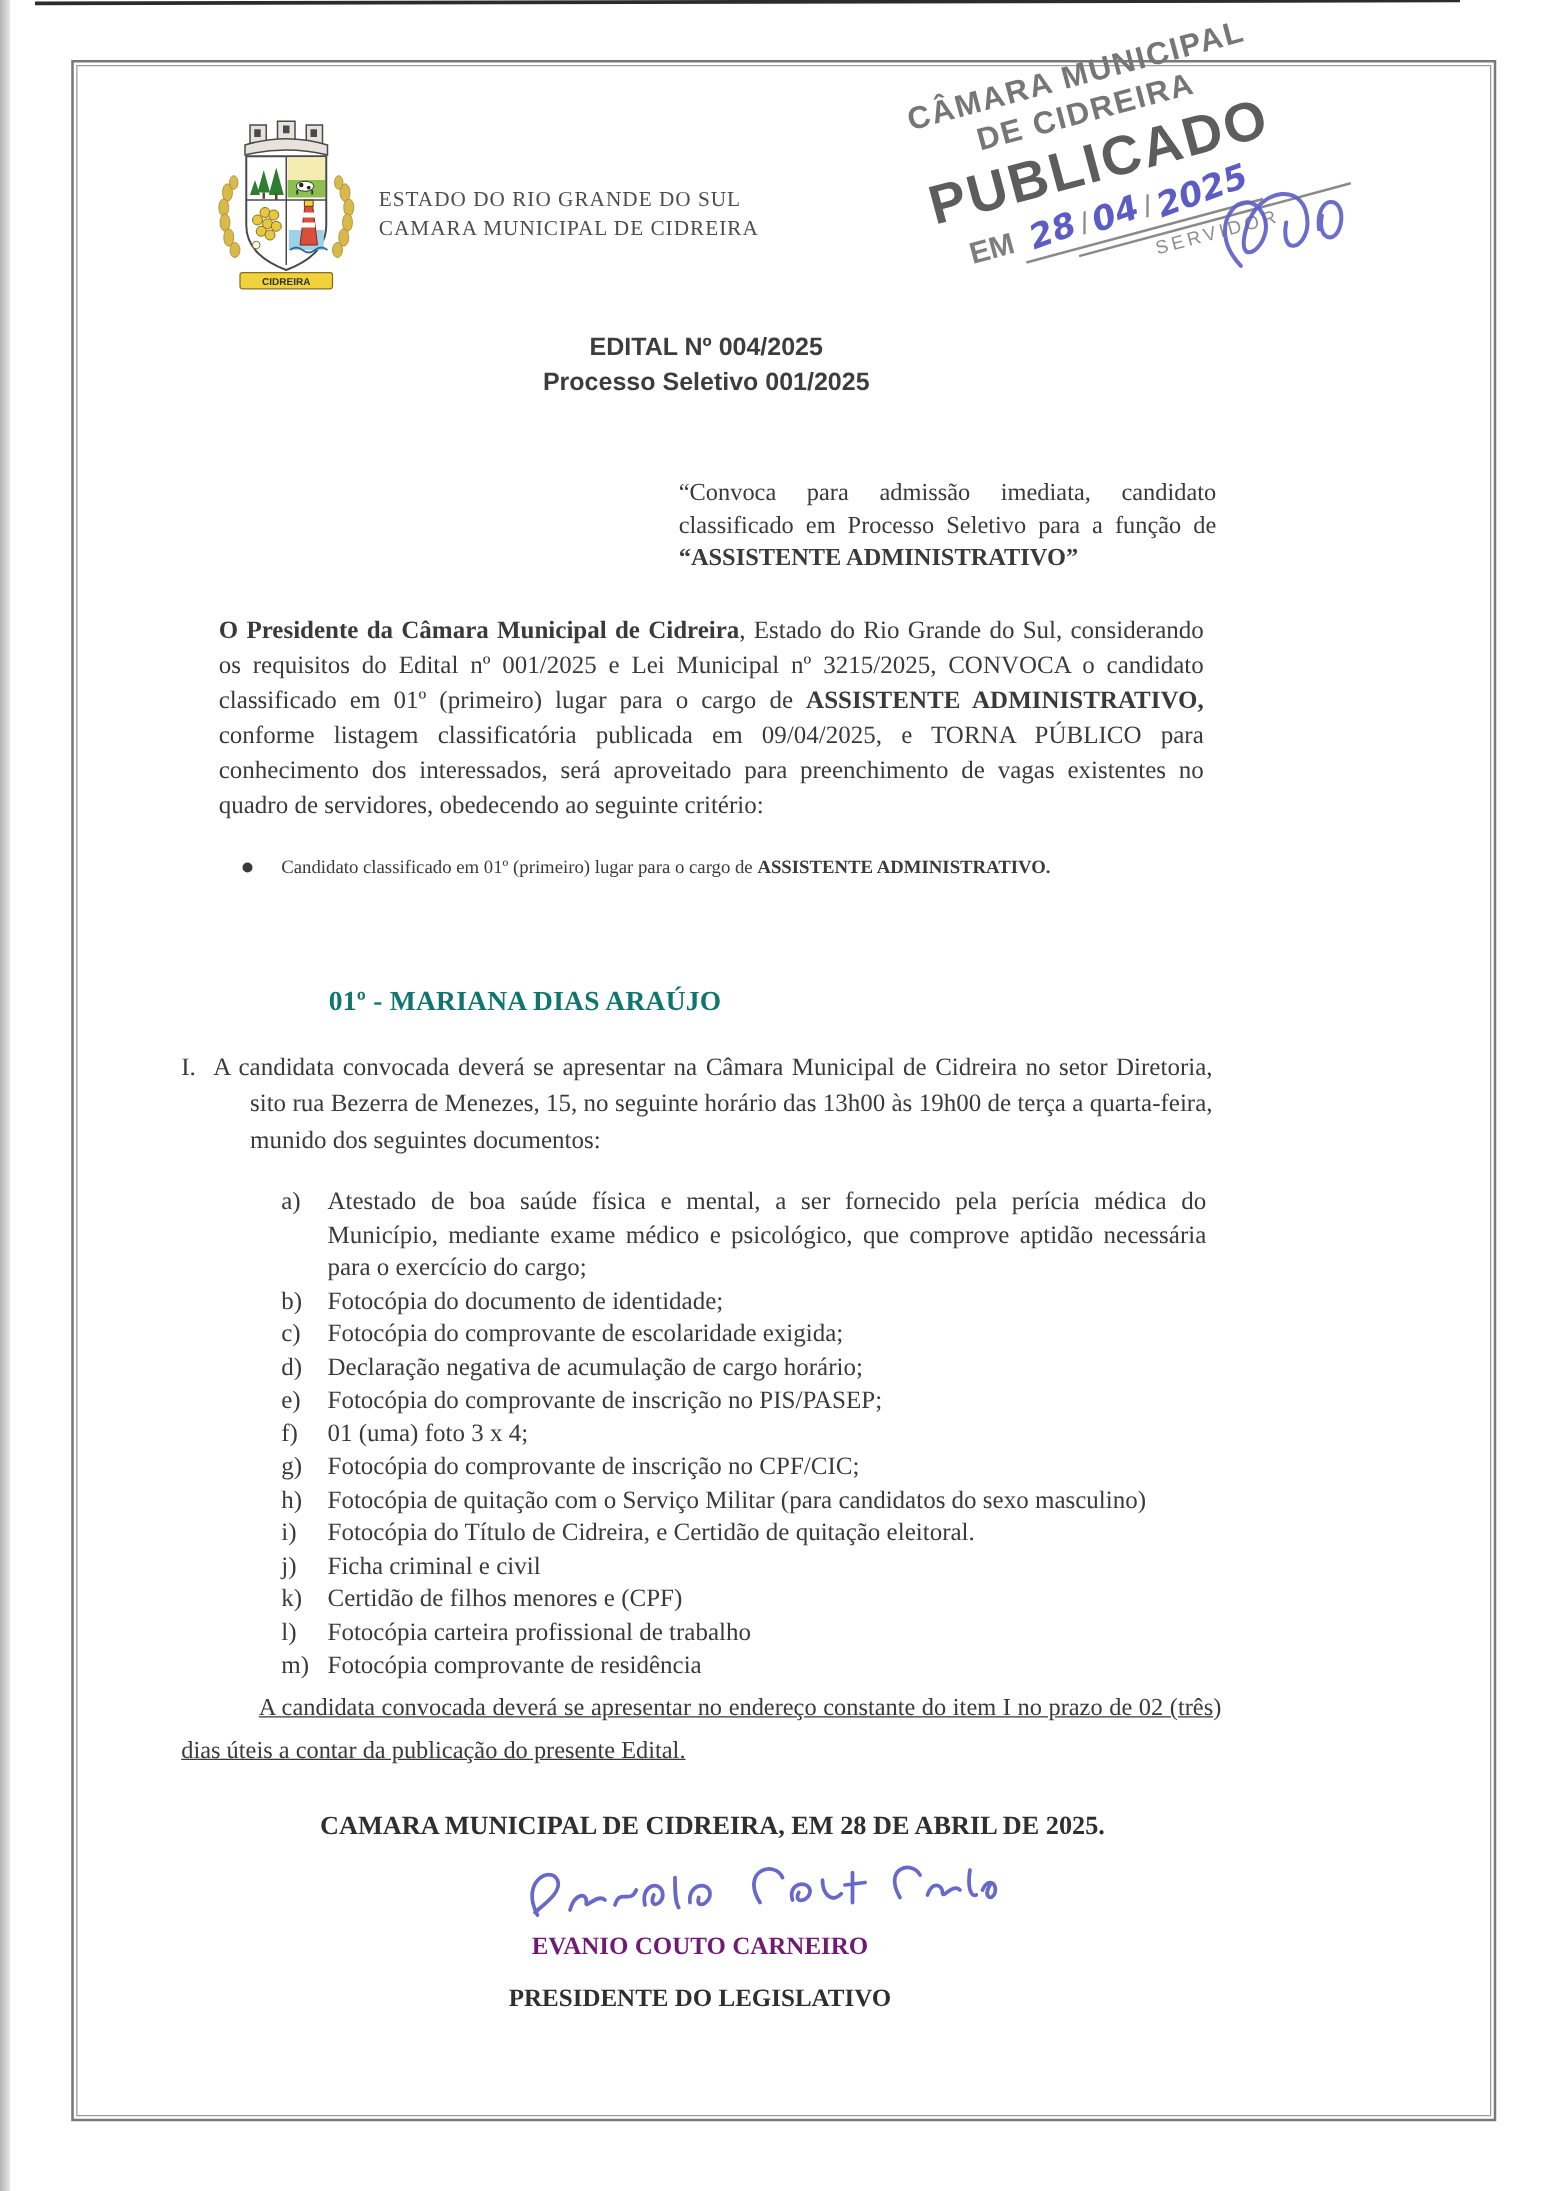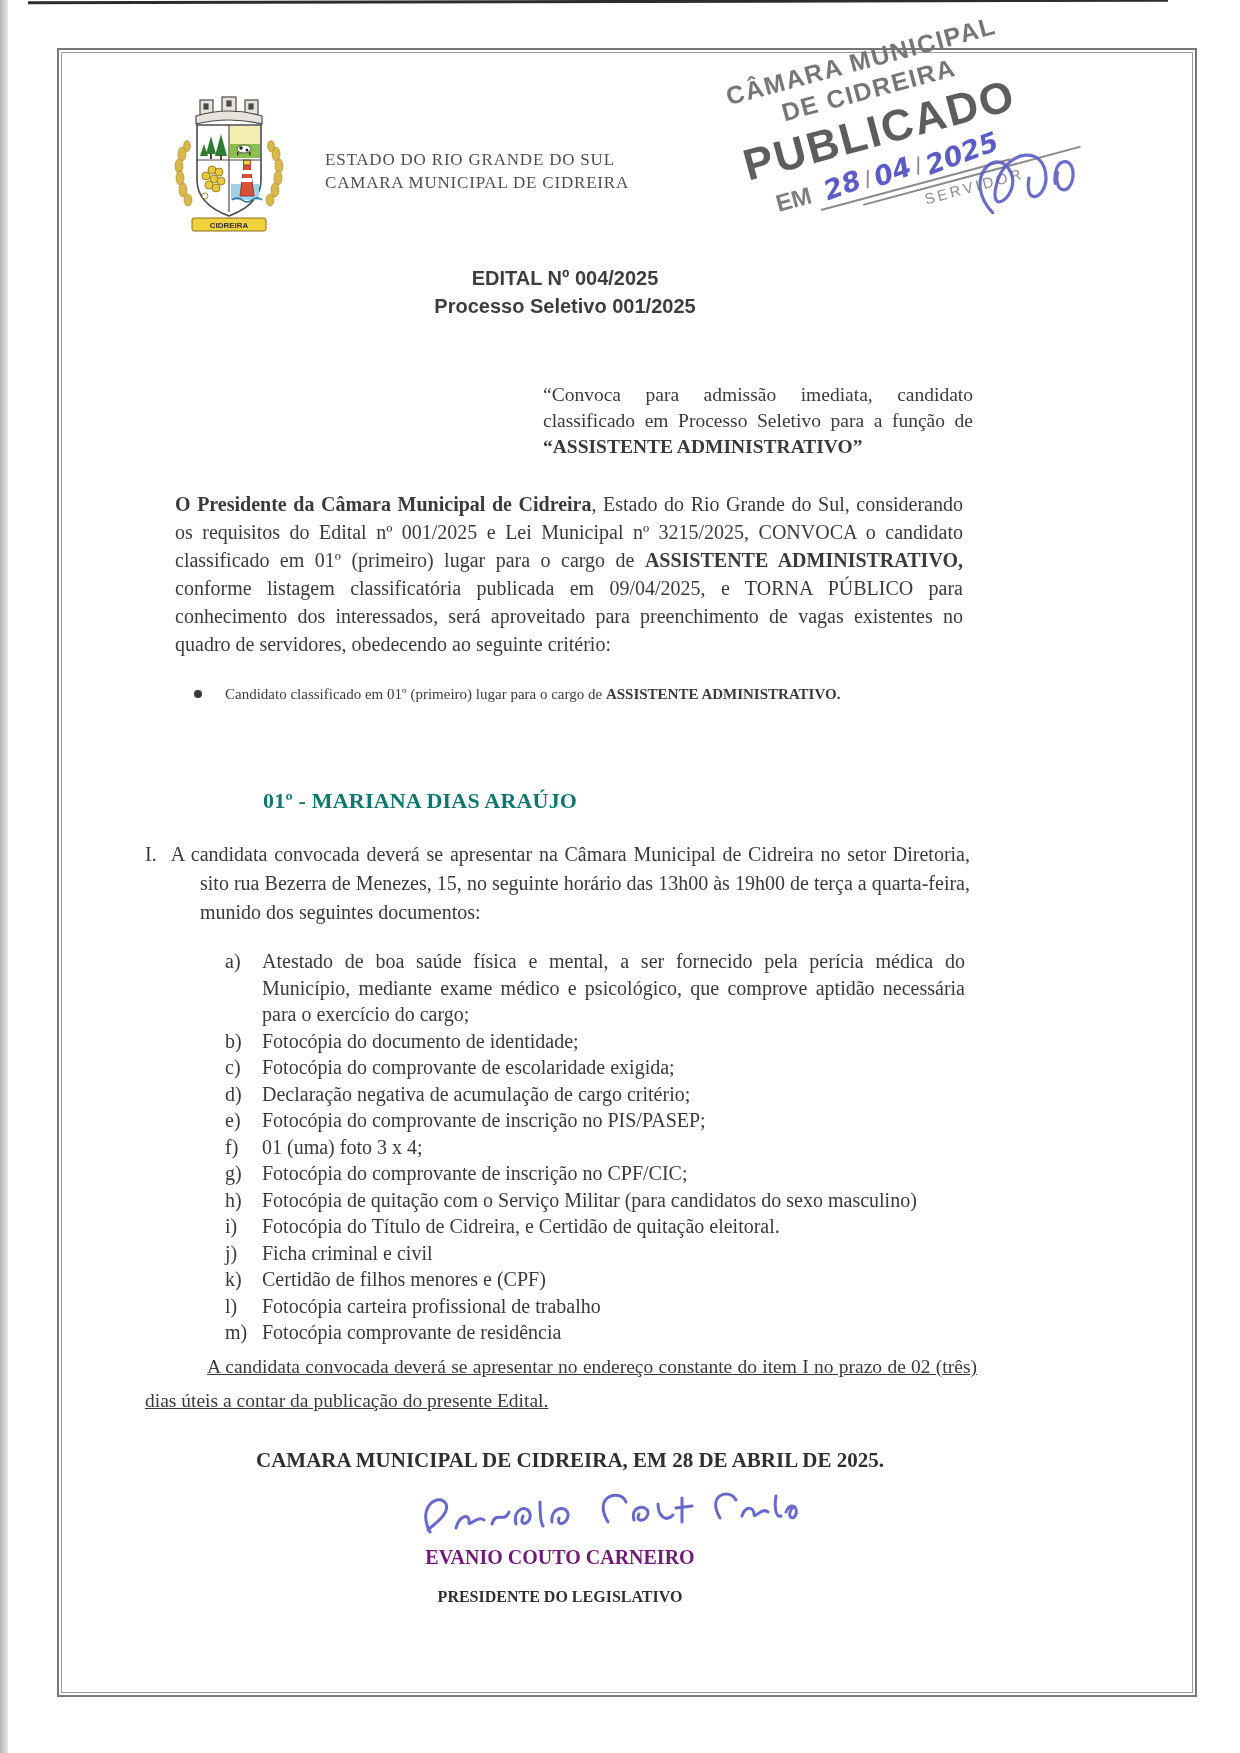--- a/index.html
+++ b/index.html
@@ -9,21 +9,21 @@
   .scan-left{position:absolute;left:0;top:0;width:8px;height:100%;
              background:linear-gradient(90deg,#b3b3b3,#e8e8e8);}
   .scan-top{position:absolute;left:28px;top:0;width:1140px;height:3px;background:#2c2c2c;
             transform:rotate(-0.12deg);}
   
   .frame{position:absolute;left:57px;top:48px;width:1136px;height:1645px;border:2px solid #787878;}
   .frame-inner{position:absolute;inset:2px;border:1px solid #9a9a9a;}
   
   .logo{position:absolute;left:170px;top:92px;width:118px;height:146px;}
   .org{position:absolute;left:303px;top:148px;font-size:17px;line-height:23px;color:#4e4e4e;
-       letter-spacing:0.8px;margin-left:22px;}
+       letter-spacing:0.8px;}
   
   .stamp{position:absolute;left:688px;top:42px;width:400px;height:240px;
          transform:rotate(-15deg);text-align:center;color:#757575;
          font-family:"Liberation Sans",sans-serif;}
   .stamp-l1,.stamp-l2{font-size:25px;font-weight:bold;letter-spacing:1.5px;line-height:30px;color:#767676;}
   .stamp-l3{font-size:44px;font-weight:800;letter-spacing:2px;line-height:48px;color:#5d5d5d;margin-top:3px;}
   .stamp-l4{margin-top:4px;font-size:24px;font-weight:bold;color:#7e7e7e;white-space:nowrap;}
   .stamp-date{display:inline-block;border-bottom:2px solid #8a8a8a;padding:0 8px 2px 8px;margin-left:6px;}
   .pen{color:#5c5cc4;font-family:"DejaVu Sans",sans-serif;font-style:italic;font-weight:bold;font-size:27px;}
   .pen-d{display:inline-block;transform:rotate(-5deg);}
@@ -55,21 +55,21 @@
   .doc-letter{width:37px;flex:0 0 37px;}
   .doc-text{flex:1;text-align:justify;}
   .closing{position:absolute;left:145px;top:1350px;width:832px;font-size:19.5px;line-height:34px;
       text-align:justify;text-indent:62px;text-decoration:underline;}
   .dateline{position:absolute;left:170px;top:1448px;width:800px;text-align:center;
       font-size:21px;font-weight:bold;color:#2f2f2f;}
   .sig-script{position:absolute;left:412px;top:1488px;}
   .sig-name{position:absolute;left:160px;top:1546px;width:800px;text-align:center;
       font-size:20px;font-weight:bold;color:#701a75;}
   .sig-role{position:absolute;left:160px;top:1588px;width:800px;text-align:center;
-      font-size:16px;font-weight:bold;color:#2f2f2f;}
+      font-size:20px;font-weight:bold;color:#2f2f2f;}
   .b{font-weight:bold;}
 </style>
 </head>
 <body>
 
 <div class="page">
   <div class="scan-left"></div>
   <div class="scan-top"></div>
 
   <div class="frame">
@@ -199,21 +199,21 @@
     <div class="doc-row">
         <span class="doc-letter">b)</span>
         <span class="doc-text">Fotocópia do documento de identidade;</span>
       </div>
     <div class="doc-row">
         <span class="doc-letter">c)</span>
         <span class="doc-text">Fotocópia do comprovante de escolaridade exigida;</span>
       </div>
     <div class="doc-row">
         <span class="doc-letter">d)</span>
-        <span class="doc-text">Declaração negativa de acumulação de cargo critério;</span>
+        <span class="doc-text">Declaração negativa de acumulação de cargo horário;</span>
       </div>
     <div class="doc-row">
         <span class="doc-letter">e)</span>
         <span class="doc-text">Fotocópia do comprovante de inscrição no PIS/PASEP;</span>
       </div>
     <div class="doc-row">
         <span class="doc-letter">f)</span>
         <span class="doc-text">01 (uma) foto 3 x 4;</span>
       </div>
     <div class="doc-row">

